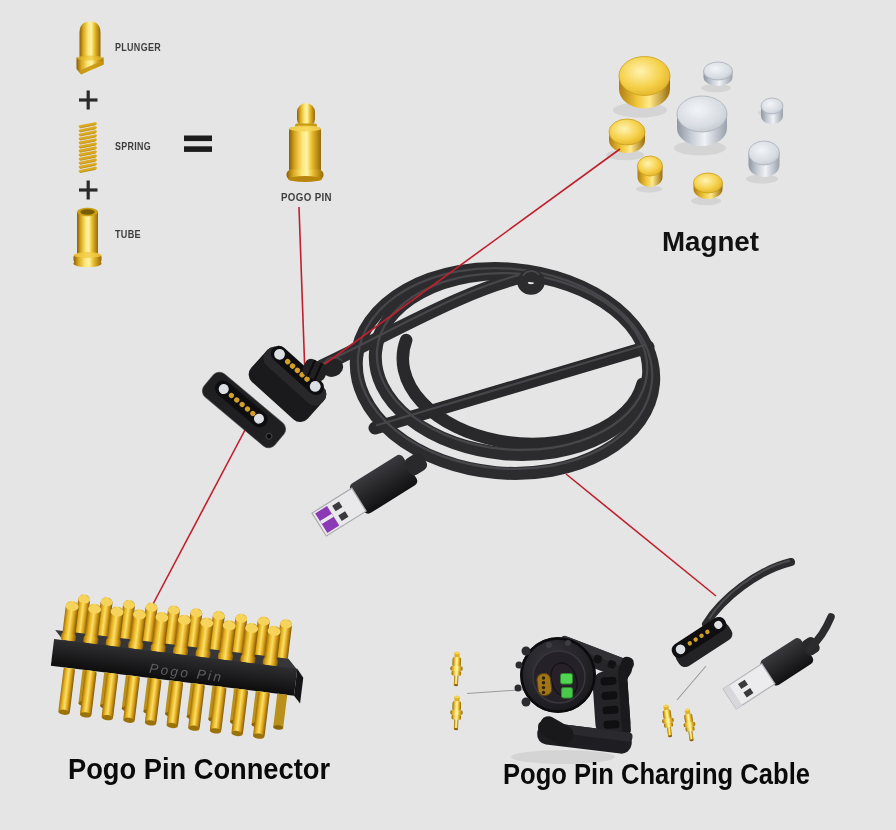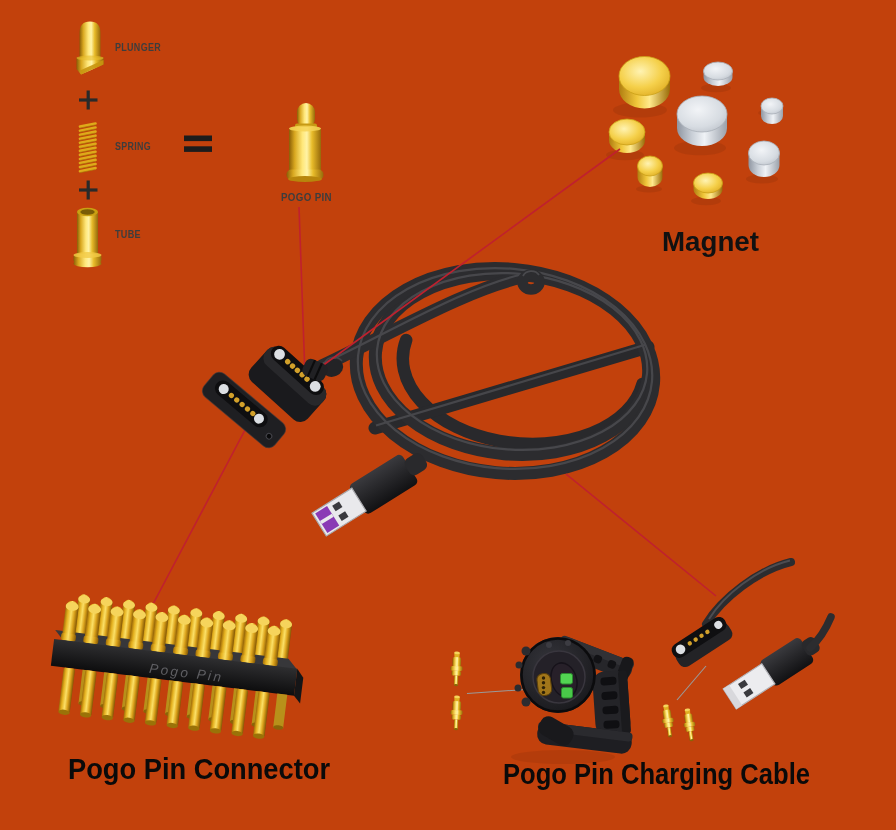--- a/index.html
+++ b/index.html
@@ -1,15 +1,15 @@
 <!DOCTYPE html>
 <html><head><meta charset="utf-8">
 <style>
 html,body{margin:0;padding:0;background:#fff;}
-#stage{position:relative;width:896px;height:830px;background:#c2410c;overflow:hidden;
+#stage{position:relative;width:896px;height:830px;background:#e5e5e5;overflow:hidden;
   font-family:"Liberation Sans",sans-serif;}
 </style></head>
 <body>
 <div id="stage">
 <svg width="896" height="830" viewBox="0 0 896 830" font-family="Liberation Sans, sans-serif">
 <defs>
 <linearGradient id="goldV" x1="0" y1="0" x2="1" y2="0">
  <stop offset="0" stop-color="#8a5e06"></stop>
           <stop offset="0.18" stop-color="#d9a820"></stop>
  <stop offset="0.42" stop-color="#ffe87b"></stop>

